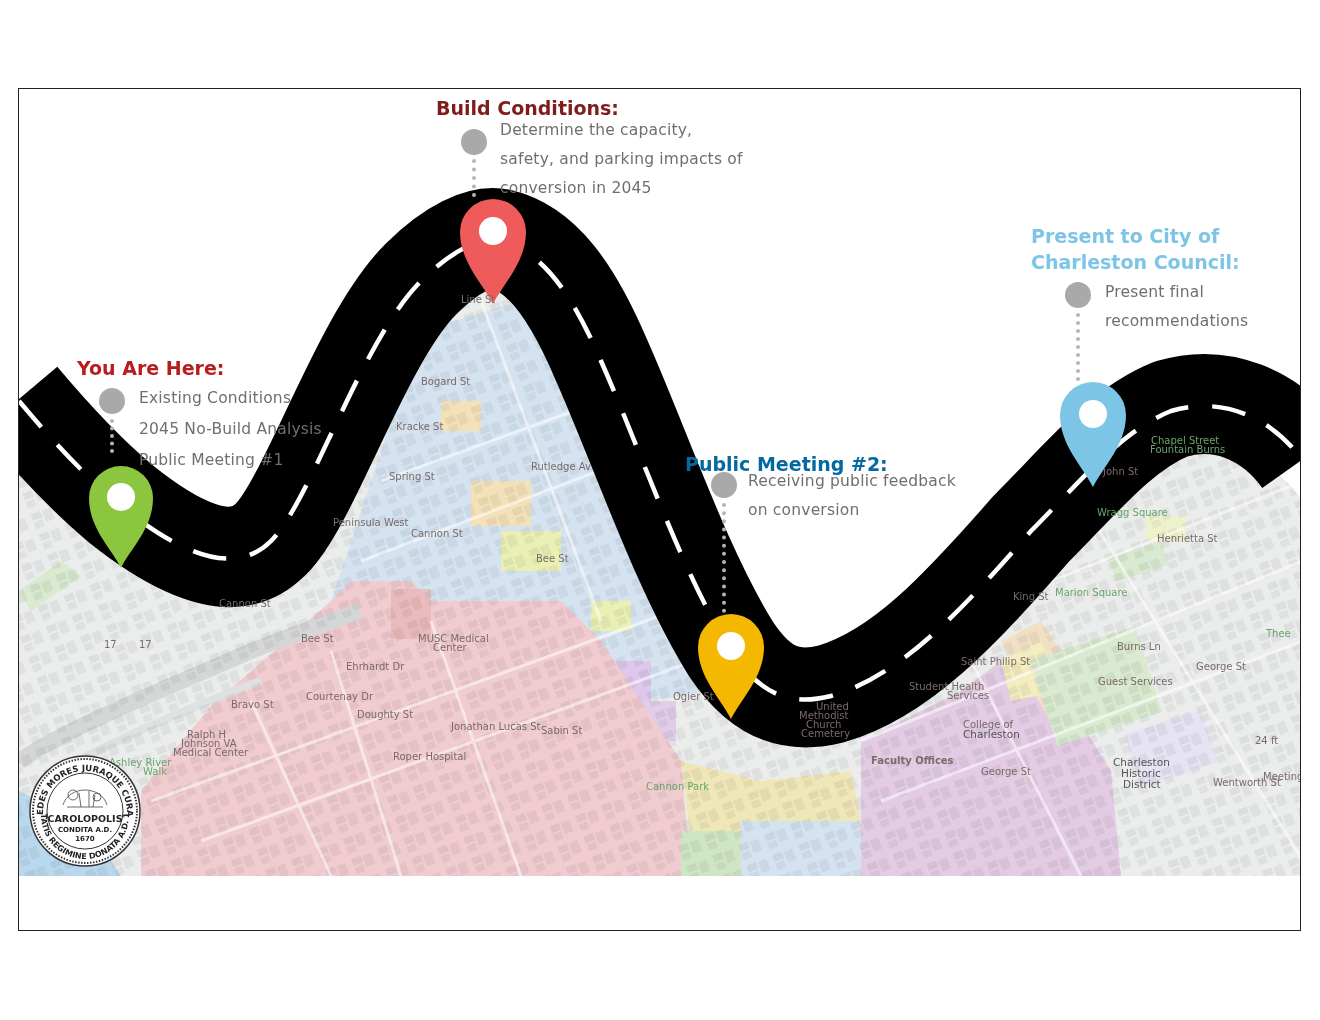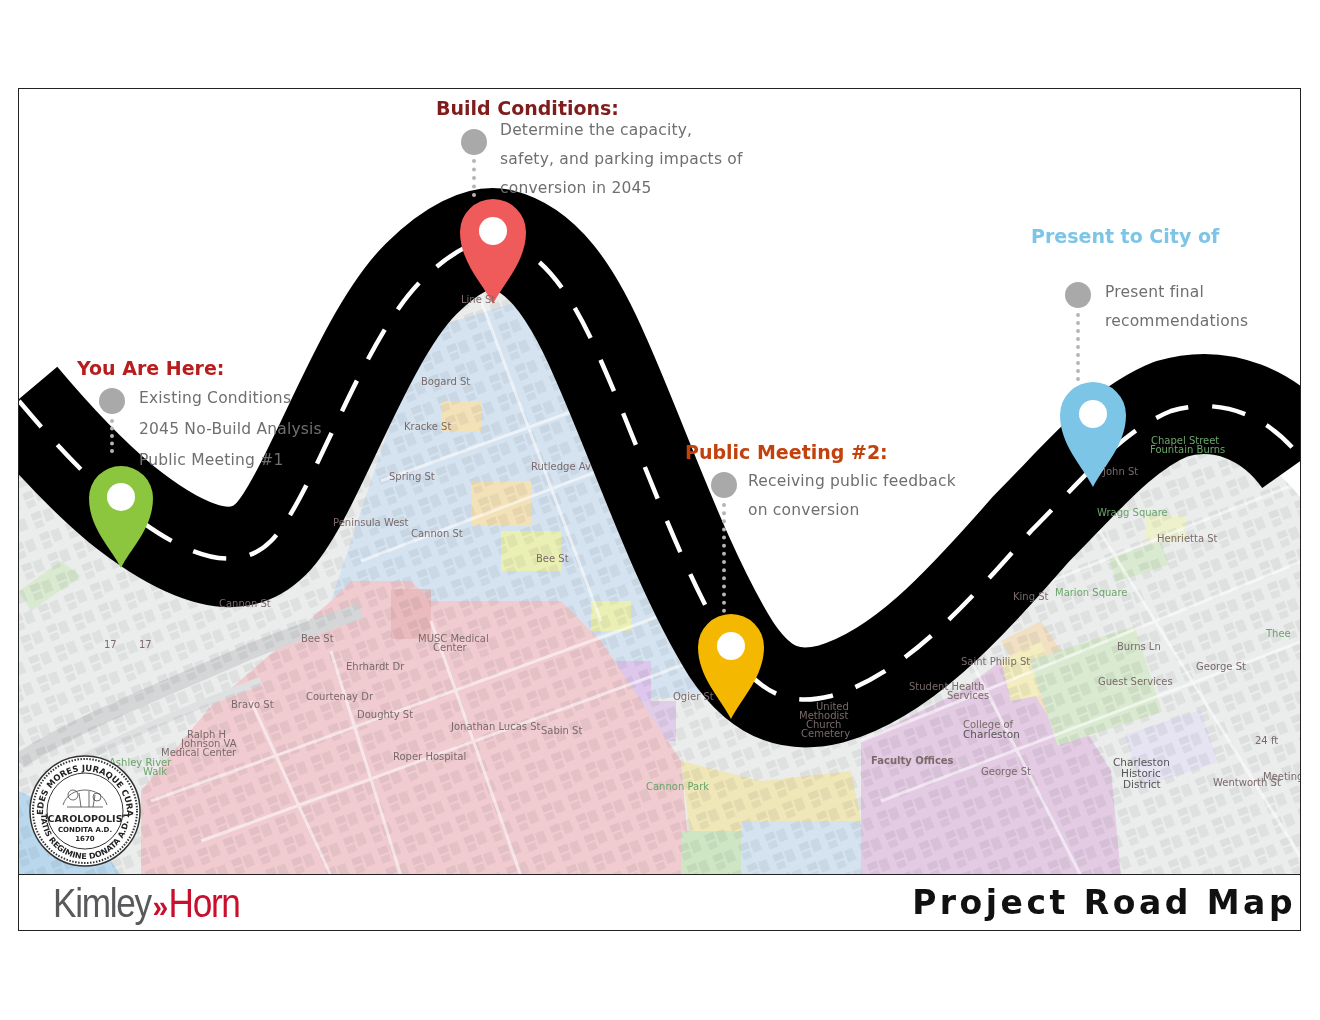--- a/index.html
+++ b/index.html
@@ -113,38 +113,38 @@
     <g transform="translate(1092,414)">
       <path d="M0,72 C-10,52 -33,30 -33,0 A33,33 0 1 1 33,0 C33,30 10,52 0,72 Z" fill="#7cc5e6"></path>
       <circle cx="0" cy="-1" r="14" fill="#fff"></circle>
     </g>
   </svg>
 
   <div id="map-labels">
       <div class="map-label" style="left: 314px; top: 428px;">Peninsula West</div>
       <div class="map-label" style="left: 442px; top: 205px;">Line St</div>
       <div class="map-label" style="left: 402px; top: 287px;">Bogard St</div>
-      <div class="map-label" style="left: 377px; top: 332px; margin-left: 8px;">Kracke St</div>
+      <div class="map-label" style="left: 377px; top: 332px;">Kracke St</div>
       <div class="map-label" style="left: 370px; top: 382px;">Spring St</div>
       <div class="map-label" style="left: 512px; top: 372px;">Rutledge Av</div>
       <div class="map-label" style="left: 392px; top: 439px;">Cannon St</div>
       <div class="map-label" style="left: 517px; top: 464px;">Bee St</div>
       <div class="map-label" style="left: 200px; top: 509px;">Cannon St</div>
       <div class="map-label" style="left: 282px; top: 544px;">Bee St</div>
       <div class="map-label" style="left: 327px; top: 572px;">Ehrhardt Dr</div>
       <div class="map-label" style="left: 399px; top: 544px;">MUSC Medical</div>
       <div class="map-label" style="left: 414px; top: 553px;">Center</div>
       <div class="map-label" style="left: 287px; top: 602px;">Courtenay Dr</div>
       <div class="map-label" style="left: 338px; top: 620px;">Doughty St</div>
       <div class="map-label" style="left: 432px; top: 632px;">Jonathan Lucas St</div>
       <div class="map-label" style="left: 212px; top: 610px;">Bravo St</div>
       <div class="map-label" style="left: 522px; top: 636px;">Sabin St</div>
       <div class="map-label" style="left: 168px; top: 640px;">Ralph H</div>
       <div class="map-label" style="left: 162px; top: 649px;">Johnson VA</div>
-      <div class="map-label" style="left: 142px; top: 658px;">Medical Center</div>
+      <div class="map-label" style="left: 154px; top: 658px;">Medical Center</div>
       <div class="map-label" style="left: 374px; top: 662px;">Roper Hospital</div>
       <div class="map-label green" style="left: 90px; top: 668px;">Ashley River</div>
       <div class="map-label green" style="left: 104px; top: 677px; padding-left: 20px;">Walk</div>
       <div class="map-label green" style="left: 627px; top: 692px;">Cannon Park</div>
       <div class="map-label" style="left: 654px; top: 602px;">Ogier St</div>
       <div class="map-label" style="left: 797px; top: 612px;">United</div>
       <div class="map-label" style="left: 780px; top: 621px;">Methodist</div>
       <div class="map-label" style="left: 787px; top: 630px;">Church</div>
       <div class="map-label" style="left: 782px; top: 639px;">Cemetery</div>
       <div class="map-label" style="left: 890px; top: 592px;">Student Health</div>
@@ -204,31 +204,26 @@
   <div class="milestone-line" style="left:120px; top:331px;">2045 No-Build Analysis</div>
   <div class="milestone-line" style="left:120px; top:362px;">Public Meeting #1</div>
 
   <div class="milestone-title" style="left:417px; top:6px; color:#7f1d1d;">Build Conditions:</div>
   <div class="bullet" style="left:442px; top:40px;"></div>
   <div class="dots" style="left:453px; top:70px; height:38px;"></div>
   <div class="milestone-line" style="left:481px; top:32px;">Determine the capacity,</div>
   <div class="milestone-line" style="left:481px; top:61px;">safety, and parking impacts of</div>
   <div class="milestone-line" style="left:481px; top:90px;">conversion in 2045</div>
 
-  <div class="milestone-title" style="left:666px; top:350px; color:#c2410c;">Public Meeting #2:</div>
+  <div class="milestone-title" style="left:666px; top:362px; color:#0369a1;">Public Meeting #2:</div>
   <div class="bullet" style="left:692px; top:383px;"></div>
   <div class="dots" style="left:703px; top:414px; height:110px;"></div>
   <div class="milestone-line" style="left:729px; top:383px;">Receiving public feedback</div>
   <div class="milestone-line" style="left:729px; top:412px;">on conversion</div>
 
   <div class="milestone-title" style="left:1012px; top:134px; color:#7cc5e6;">Present to City of</div>
+  <div class="milestone-title" style="left:1012px; top:160px; color:#7cc5e6;">Charleston Council:</div>
   <div class="bullet" style="left:1046px; top:193px;"></div>
   <div class="dots" style="left:1057px; top:224px; height:68px;"></div>
   <div class="milestone-line" style="left:1086px; top:194px;">Present final</div>
   <div class="milestone-line" style="left:1086px; top:223px;">recommendations</div>
 
-  <div id="footer">
-    <div id="logo">
-      <span class="kimley">Kimley</span><span class="arrows">»</span><span class="horn">Horn</span>
-    </div>
-    <div id="page-title">Project Road Map</div>
-  </div>
 </div>
 
 </body></html>

